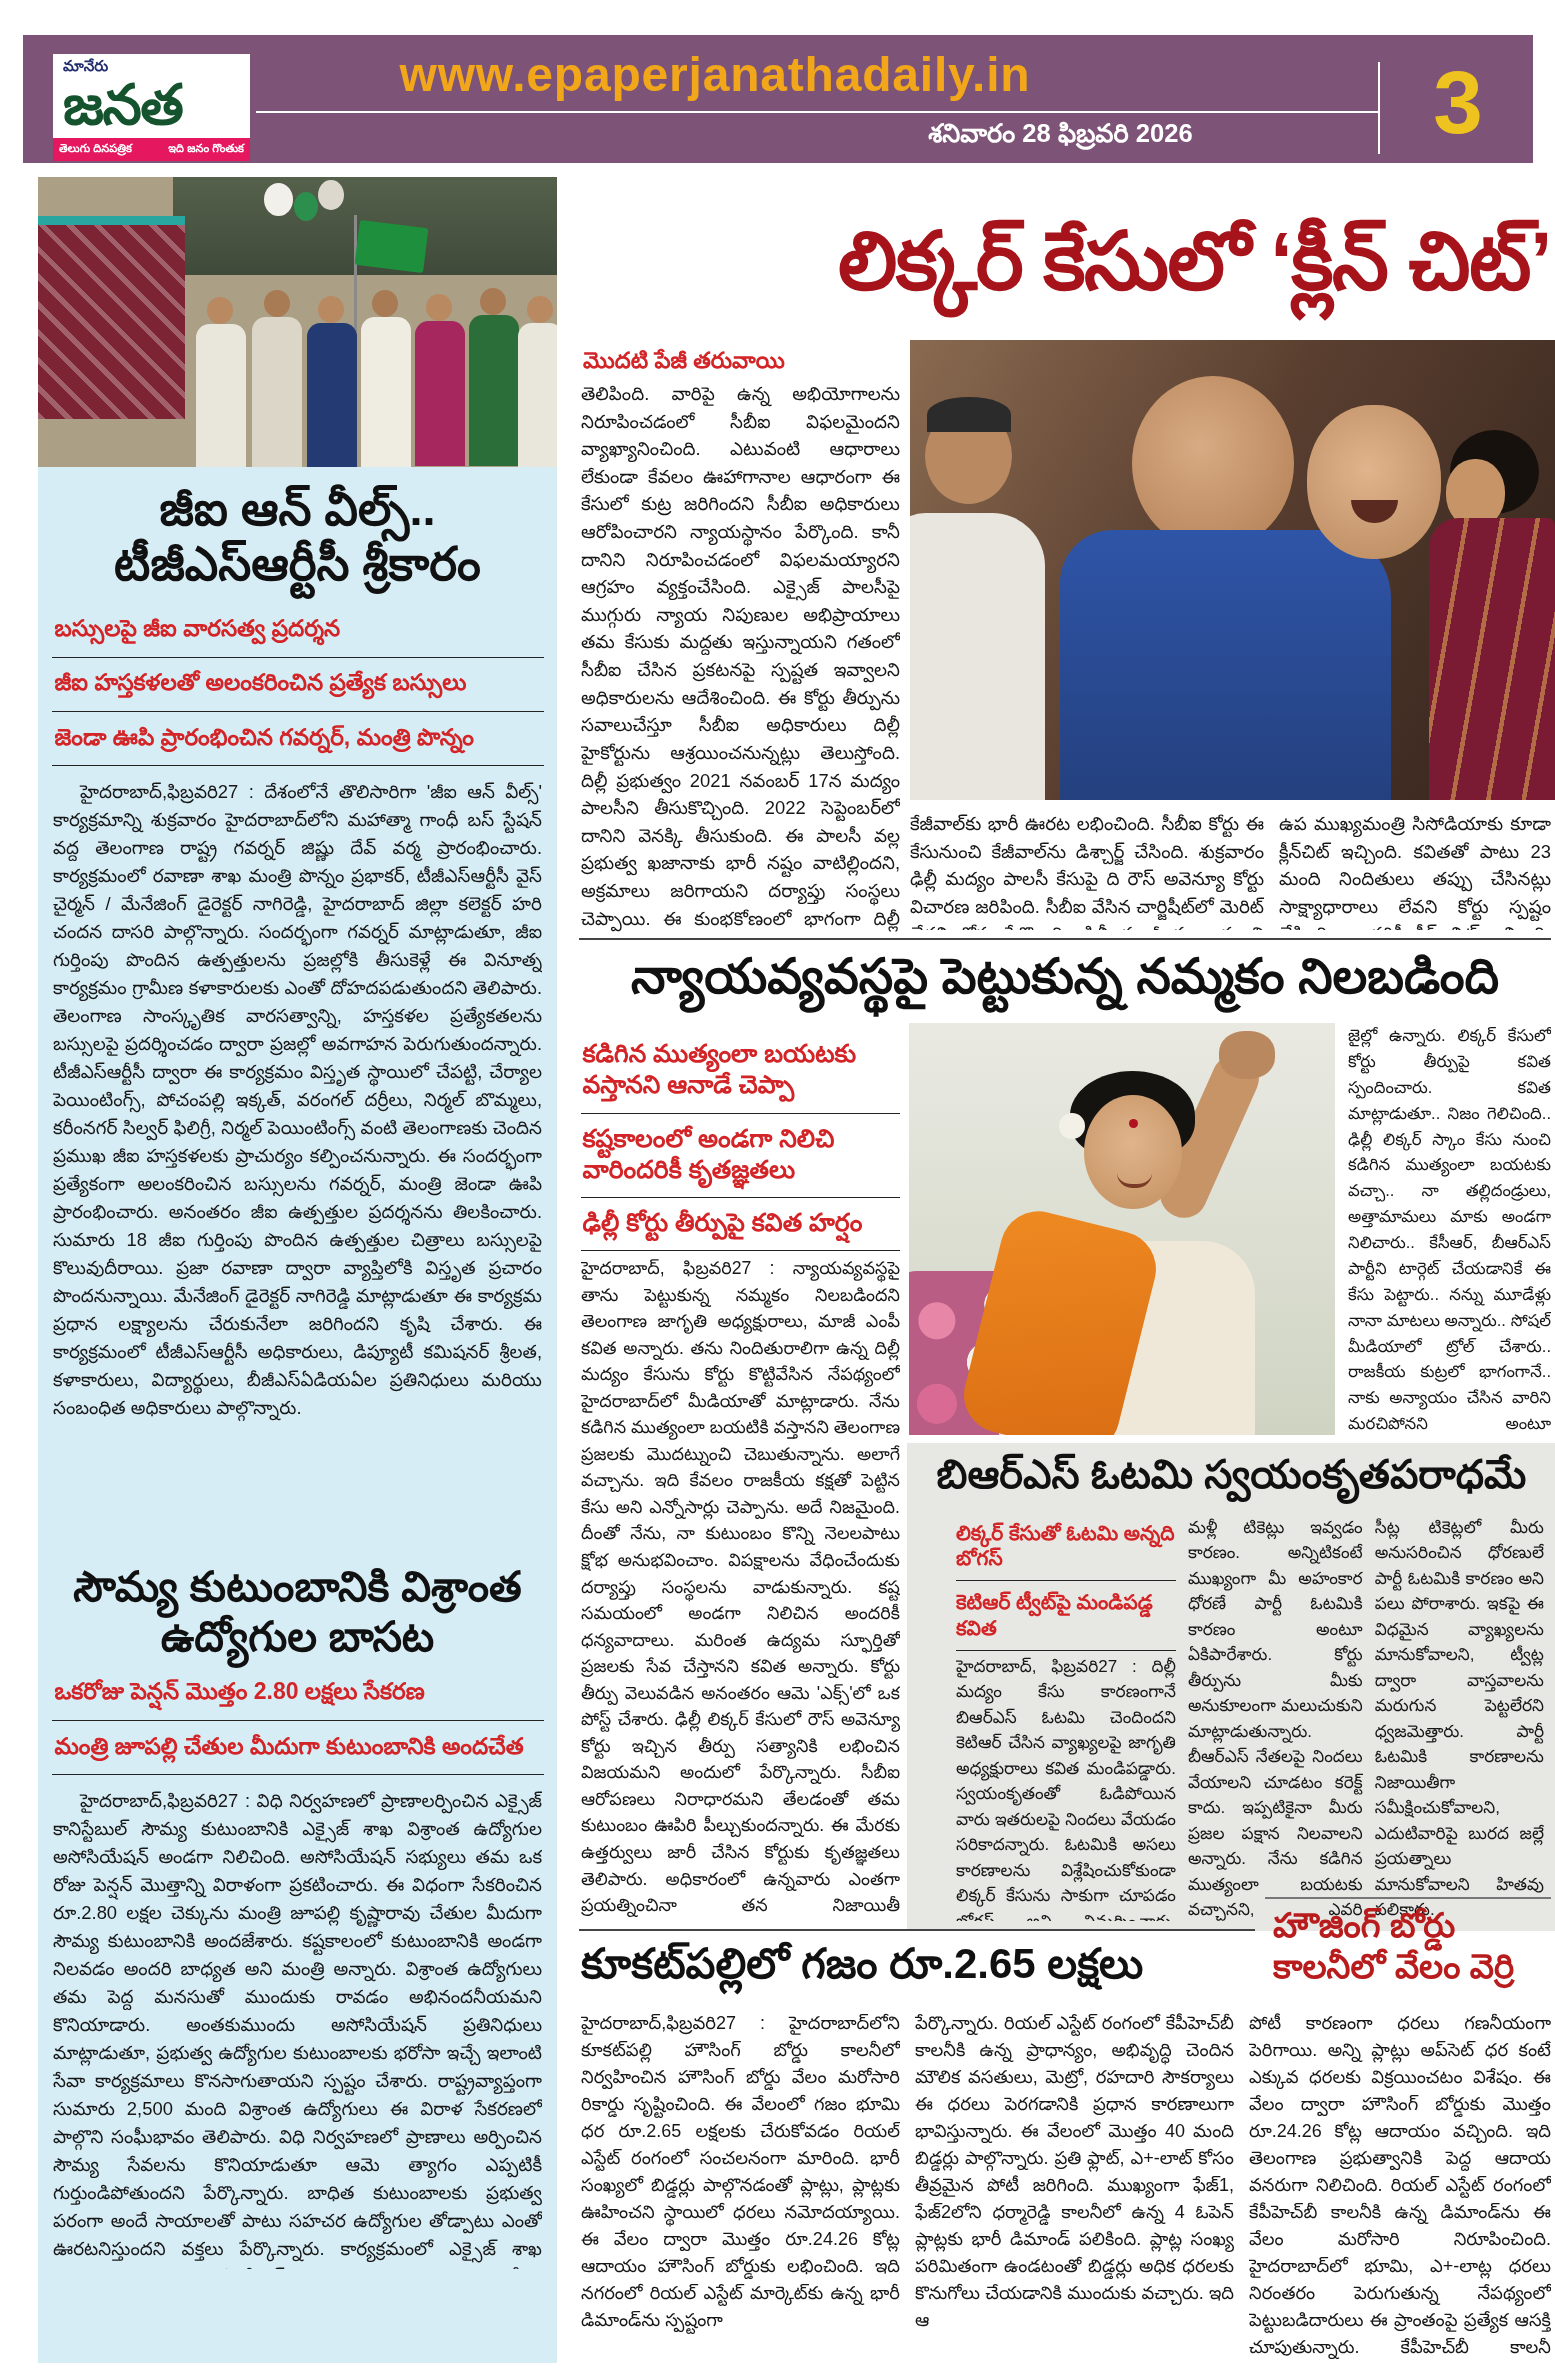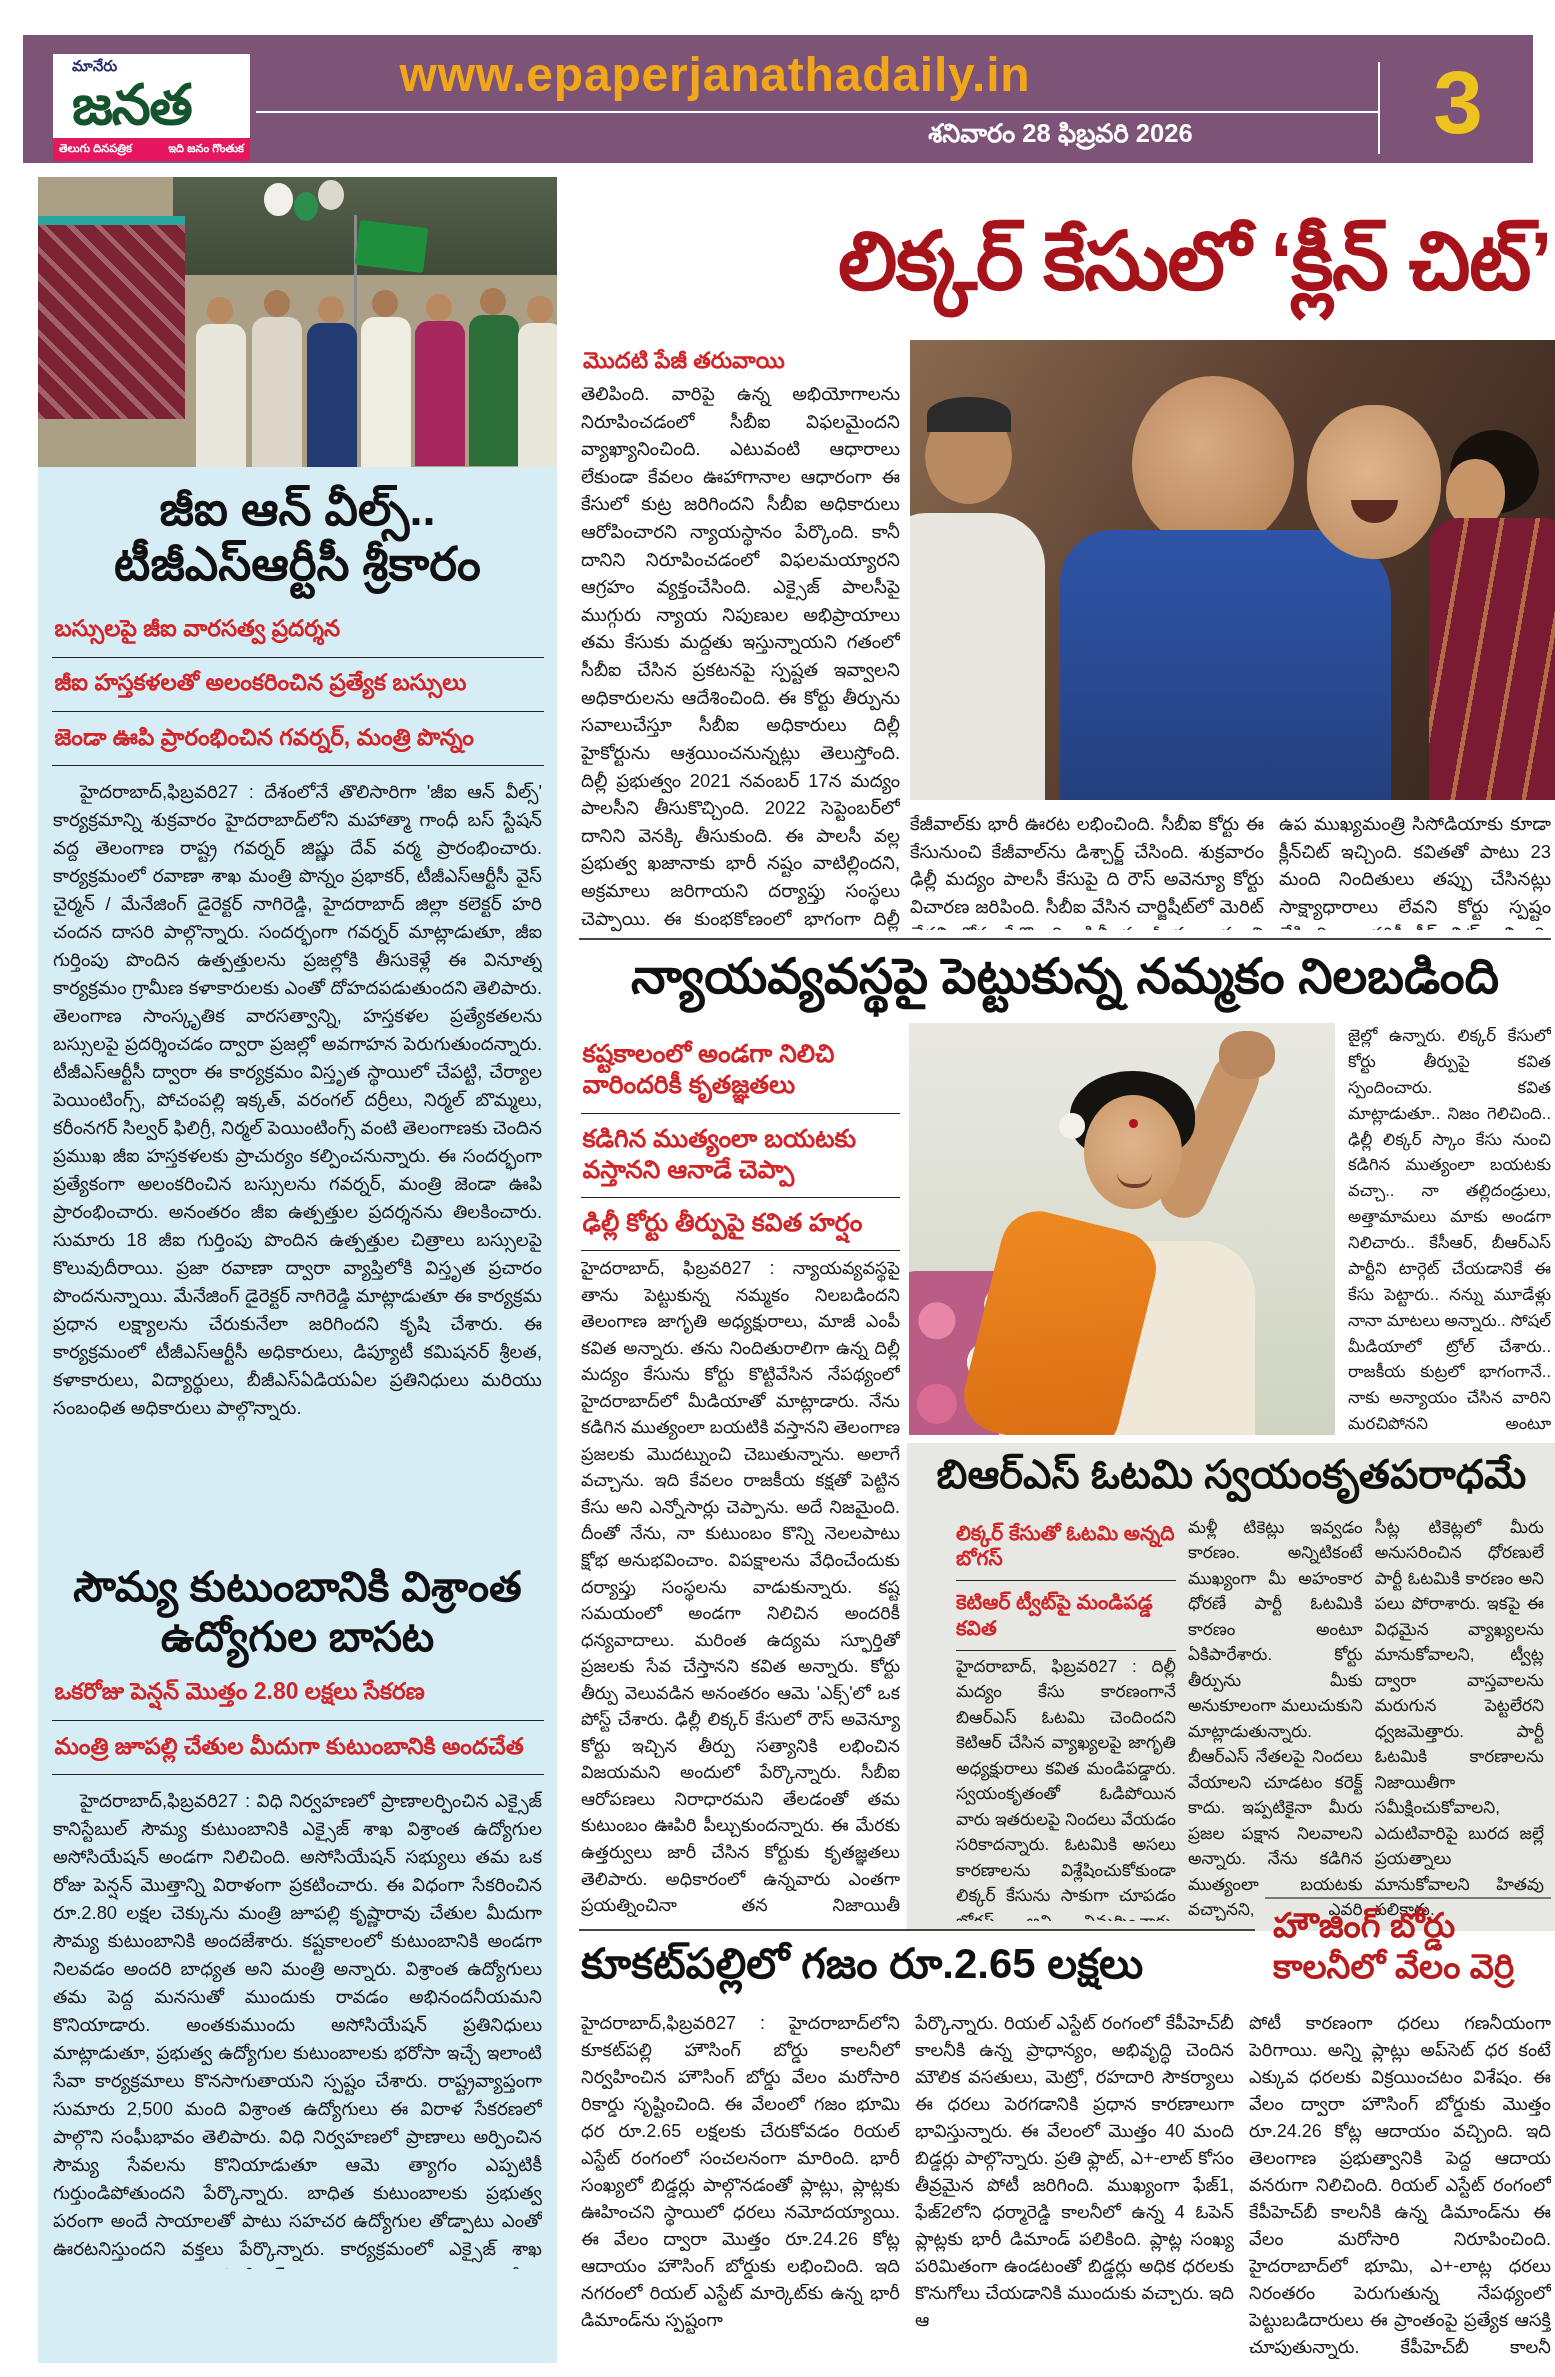--- a/index.html
+++ b/index.html
@@ -3,21 +3,21 @@
 <meta charset="utf-8">
 <style>
   * { margin:0; padding:0; box-sizing:border-box; }
   html,body { background:#ffffff; }
   .page {
     position:relative; width:1555px; height:2377px; background:#ffffff;
     font-family:"Liberation Sans","DejaVu Sans",sans-serif; color:#1a1a1a; overflow:hidden;
   }
   
   .band { position:absolute; left:22.6px; top:35px; width:1510px; height:128px; background:#7d5377; }
-  .masthead { position:absolute; left:53px; top:54px; width:197px; height:107px; background:#ffffff; padding:3px 6px 0 19px; }
+  .masthead { position:absolute; left:53px; top:54px; width:197px; height:107px; background:#ffffff; padding:3px 6px 0 10px; }
   .masthead .top-label { font-size:15px; font-weight:bold; color:#232e6e; }
   .masthead .brand { font-size:56px; font-weight:800; color:#14532d; line-height:.95; letter-spacing:-1.5px; }
   .masthead .strip { position:absolute; left:0; bottom:0; width:100%; height:22.6px; background:#e5175e;
     display:flex; justify-content:space-between; align-items:center; padding:0 6px; }
   .masthead .strip span { color:#ffffff; font-size:11.3px; font-weight:bold; white-space:nowrap; }
   .site-url { position:absolute; left:271px; top:47px; width:888px; text-align:center;
     font-size:48px; font-weight:bold; color:#f2a71b; letter-spacing:0.8px; white-space:nowrap; }
   .header-rule { position:absolute; left:256px; top:111px; width:1123px; height:2.3px; background:#ffffff; }
   .header-vrule { position:absolute; left:1378px; top:62px; width:2.3px; height:92px; background:#ffffff; }
   .date-line { position:absolute; left:752px; top:119px; width:617px; text-align:center;
@@ -139,22 +139,22 @@
   </div>
 
   <div class="col" style="left:910px;top:810px;width:354px;height:120px;">కేజీవాల్‌కు భారీ ఊరట లభించింది. సీబీఐ కోర్టు ఈ కేసునుంచి కేజీవాల్‌ను డిశ్చార్జ్ చేసింది. శుక్రవారం ఢిల్లీ మద్యం పాలసీ కేసుపై ది రౌస్ అవెన్యూ కోర్టు విచారణ జరిపింది. సీబీఐ వేసిన చార్జిషీట్‌లో మెరిట్ లేదని కోర్టు పేర్కొంది. ఢిల్లీ మాజీ ముఖ్యమంత్రి కేజీవాల్‌తో పాటు</div>
   <div class="col" style="left:1279px;top:810px;width:272px;height:120px;">ఉప ముఖ్యమంత్రి సిసోడియాకు కూడా క్లీన్‌చిట్ ఇచ్చింది. కవితతో పాటు 23 మంది నిందితులు తప్పు చేసినట్లు సాక్ష్యాధారాలు లేవని కోర్టు స్పష్టం చేసింది. అందరికీ క్లీన్ చిట్ ఇచ్చింది. అయితే, రౌస్ అవెన్యూ కోర్టు తీర్పును సీబీఐ సవాల్ చేయనుంది.</div>
 
   <div class="rule" style="left:579px;top:938px;width:972px;"></div>
 
   <div class="kav-head">న్యాయవ్యవస్థపై పెట్టుకున్న నమ్మకం నిలబడింది</div>
 
   <div class="kav-subs">
+    <div class="s">కడిగిన ముత్యంలా బయటకు వస్తానని ఆనాడే చెప్పా</div>
     <div class="s">కష్టకాలంలో అండగా నిలిచి వారిందరికీ కృతజ్ఞతలు</div>
-    <div class="s">కడిగిన ముత్యంలా బయటకు వస్తానని ఆనాడే చెప్పా</div>
     <div class="s">ఢిల్లీ కోర్టు తీర్పుపై కవిత హర్షం</div>
   </div>
 
   <div class="col" style="left:581px;top:1255px;width:319px;height:668px;font-size:17.7px;">హైదరాబాద్, ఫిబ్రవరి27 : న్యాయవ్యవస్థపై తాను పెట్టుకున్న నమ్మకం నిలబడిందని తెలంగాణ జాగృతి అధ్యక్షురాలు, మాజీ ఎంపీ కవిత అన్నారు. తను నిందితురాలిగా ఉన్న దిల్లీ మద్యం కేసును కోర్టు కొట్టివేసిన నేపథ్యంలో హైదరాబాద్‌లో మీడియాతో మాట్లాడారు. నేను కడిగిన ముత్యంలా బయటికి వస్తానని తెలంగాణ ప్రజలకు మొదట్నుంచి చెబుతున్నాను. అలాగే వచ్చాను. ఇది కేవలం రాజకీయ కక్షతో పెట్టిన కేసు అని ఎన్నోసార్లు చెప్పాను. అదే నిజమైంది. దీంతో నేను, నా కుటుంబం కొన్ని నెలలపాటు క్షోభ అనుభవించాం. విపక్షాలను వేధించేందుకు దర్యాప్తు సంస్థలను వాడుకున్నారు. కష్ట సమయంలో అండగా నిలిచిన అందరికీ ధన్యవాదాలు. మరింత ఉద్యమ స్ఫూర్తితో ప్రజలకు సేవ చేస్తానని కవిత అన్నారు. కోర్టు తీర్పు వెలువడిన అనంతరం ఆమె 'ఎక్స్'లో ఒక పోస్ట్ చేశారు. ఢిల్లీ లిక్కర్ కేసులో రౌస్ అవెన్యూ కోర్టు ఇచ్చిన తీర్పు సత్యానికి లభించిన విజయమని అందులో పేర్కొన్నారు. సీబీఐ ఆరోపణలు నిరాధారమని తేలడంతో తమ కుటుంబం ఊపిరి పీల్చుకుందన్నారు. ఈ మేరకు ఉత్తర్వులు జారీ చేసిన కోర్టుకు కృతజ్ఞతలు తెలిపారు. అధికారంలో ఉన్నవారు ఎంతగా ప్రయత్నించినా తన నిజాయితీ నిరూపితమైందని, ప్రజల ఆశీర్వాదమే తనకు రక్షణ కవచమని పేర్కొన్నారు.</div>
 
   <div class="kav-photo">
     <div class="shape" style="left:-15px;top:248px;width:143px;height:166px;background:radial-gradient(circle at 30% 30%,#e886a8 18px,transparent 19px),radial-gradient(circle at 65% 55%,#f3f0e8 19.6px,transparent 20.3px),radial-gradient(circle at 30% 80%,#d96a93 19.6px,transparent 20.3px),radial-gradient(circle at 75% 20%,#f3f0e8 16.6px,transparent 17.3px),#b95d84;border-radius:22.6px;"></div>
     <div class="shape" style="left:277px;top:27px;width:47px;height:173px;background:#c79468;transform:rotate(24deg);border-radius:22.6px;"></div>
     <div class="shape" style="left:310px;top:7.5px;width:56px;height:48px;background:#b9885e;border-radius:45%;"></div>
     <div class="shape" style="left:90px;top:218px;width:256px;height:194px;background:#efe8d8;border-radius:53px 53px 0 0;"></div>

